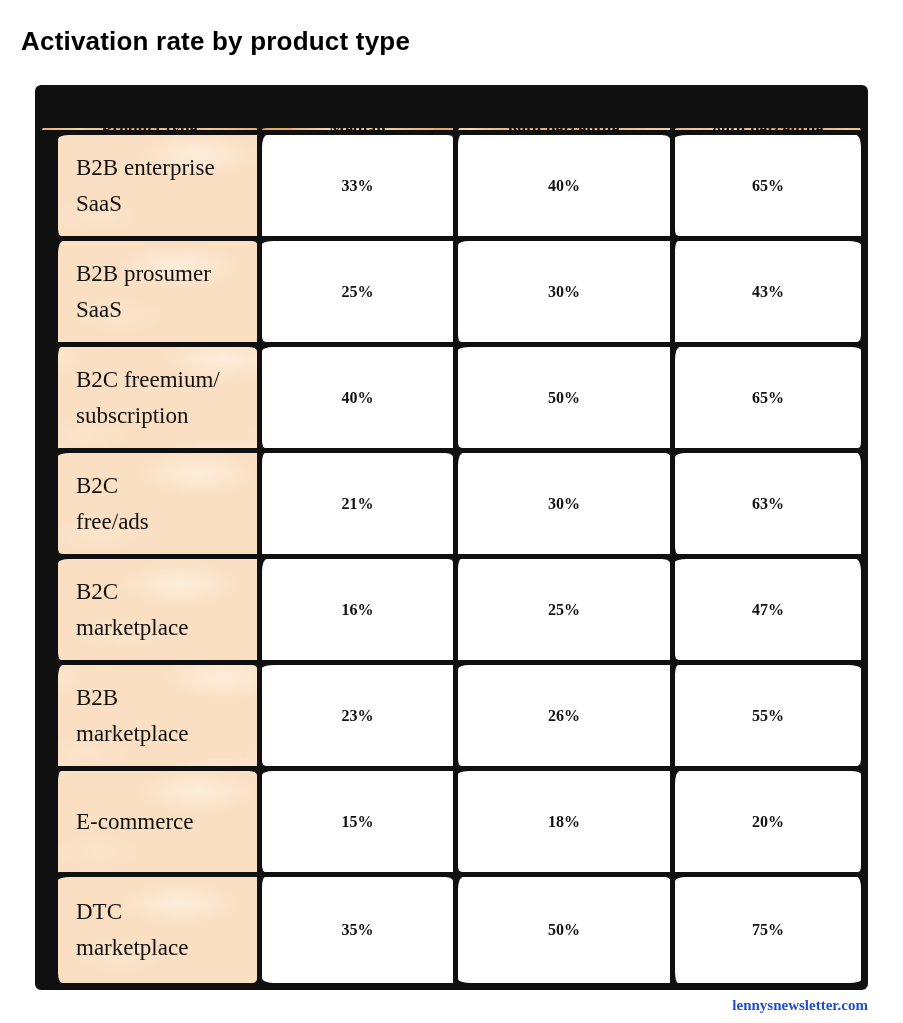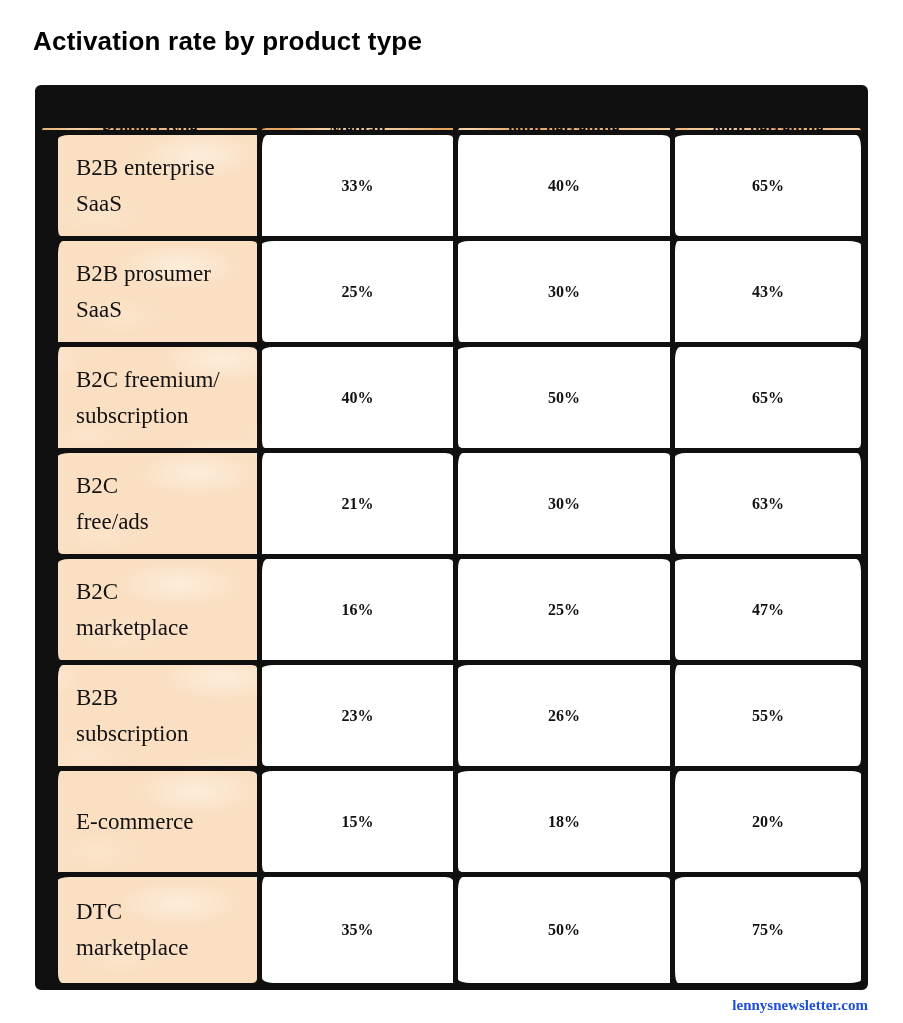--- a/index.html
+++ b/index.html
@@ -6,21 +6,21 @@
   html,body { background:#ffffff; }
   .canvas {
     position:relative;
     width:903px; height:1023px;
     background:#ffffff;
     font-family:"Liberation Serif", serif;
     color:#121212;
     overflow:hidden;
   }
   .page-title {
-    position:absolute; left:33px; top:26px;
+    position:absolute; left:21px; top:26px;
     font-family:"Liberation Sans", sans-serif;
     font-weight:700; font-size:26px; letter-spacing:.2px;
     color:#000;
   }
   
   .tbl {
     position:absolute; left:35px; top:85px;
     width:833px; height:905px;
     background:#101010;
     border:7px solid #101010;
@@ -117,21 +117,21 @@
     <div class="c val w3">30%</div>
     <div class="c val w2">63%</div>
 
     <div class="c prod t2 w2">B2C
 marketplace</div>
     <div class="c val w3">16%</div>
     <div class="c val w1">25%</div>
     <div class="c val w4">47%</div>
 
     <div class="c prod t3 w3">B2B
-subscription</div>
+marketplace</div>
     <div class="c val w4">23%</div>
     <div class="c val w2">26%</div>
     <div class="c val w1">55%</div>
 
     <div class="c prod t1 w1">E-commerce</div>
     <div class="c val w2">15%</div>
     <div class="c val w4">18%</div>
     <div class="c val w3">20%</div>
 
     <div class="c prod t2 w4">DTC

